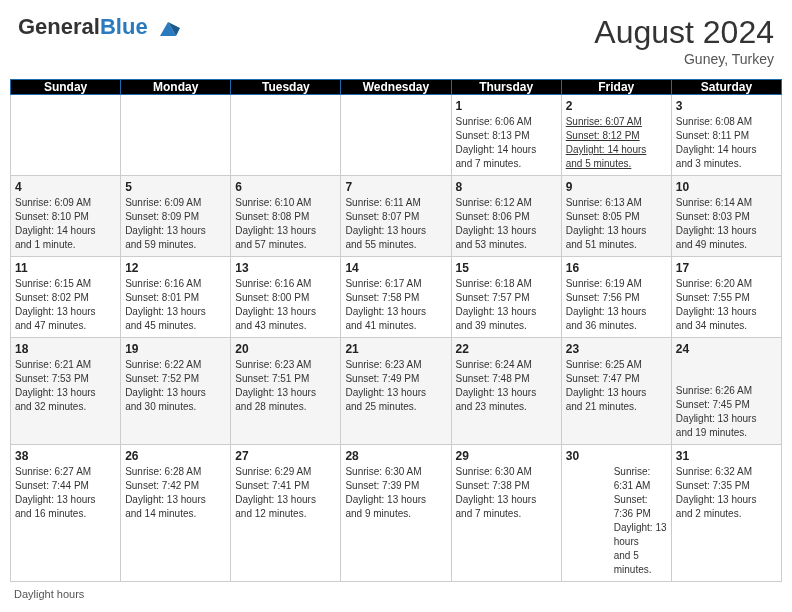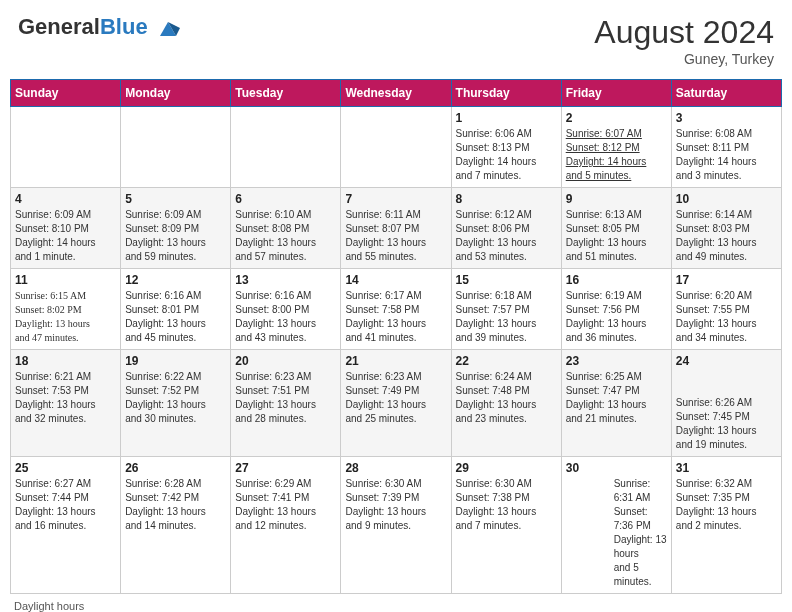--- a/index.html
+++ b/index.html
@@ -37,24 +37,24 @@
     .location {
       font-size: 14px;
       color: #555;
     }
     .calendar {
       width: 100%;
       border-collapse: collapse;
       font-size: 11px;
     }
     .calendar thead tr th {
-      background-color: #be185d;
+      background-color: #000000;
       color: #fff;
-      padding: 6px 4px;
-      text-align: left;
+      padding: 0 4px;
+      text-align: center;
       font-size: 12px;
       border: 1px solid #1d6aad;
     }
     .calendar tbody tr td {
       border: 1px solid #ccc;
       vertical-align: top;
       padding: 4px;
       width: 14.28%;
       min-height: 70px;
       background: #fff;
@@ -191,21 +191,21 @@
           <div class="day-number">10</div>
           <div class="day-info" style="white-space: pre-line;">Sunrise: 6:14 AM
 Sunset: 8:03 PM
 Daylight: 13 hours
 and 49 minutes.</div>
         </td>
       </tr>
       <tr>
         <td>
           <div class="day-number">11</div>
-          <div class="day-info" style="white-space: pre-line; font-family: Liberation Serif, serif;">Sunrise: 6:15 AM
+          <div class="day-info" style="white-space: pre-line;">Sunrise: 6:15 AM
 Sunset: 8:02 PM
 Daylight: 13 hours
 and 47 minutes.</div>
         </td>
         <td>
           <div class="day-number">12</div>
           <div class="day-info" style="white-space: pre-line;">Sunrise: 6:16 AM
 Sunset: 8:01 PM
 Daylight: 13 hours
 and 45 minutes.</div>
@@ -292,21 +292,21 @@
         <td>
           <div class="day-number">24</div>
           <div class="day-info" style="white-space: pre-line; margin-top: 28px;">Sunrise: 6:26 AM
 Sunset: 7:45 PM
 Daylight: 13 hours
 and 19 minutes.</div>
         </td>
       </tr>
       <tr>
         <td>
-          <div class="day-number">25</div>
+          <div class="day-number">38</div>
           <div class="day-info" style="white-space: pre-line;">Sunrise: 6:27 AM
 Sunset: 7:44 PM
 Daylight: 13 hours
 and 16 minutes.</div>
         </td>
         <td>
           <div class="day-number">26</div>
           <div class="day-info" style="white-space: pre-line;">Sunrise: 6:28 AM
 Sunset: 7:42 PM
 Daylight: 13 hours

